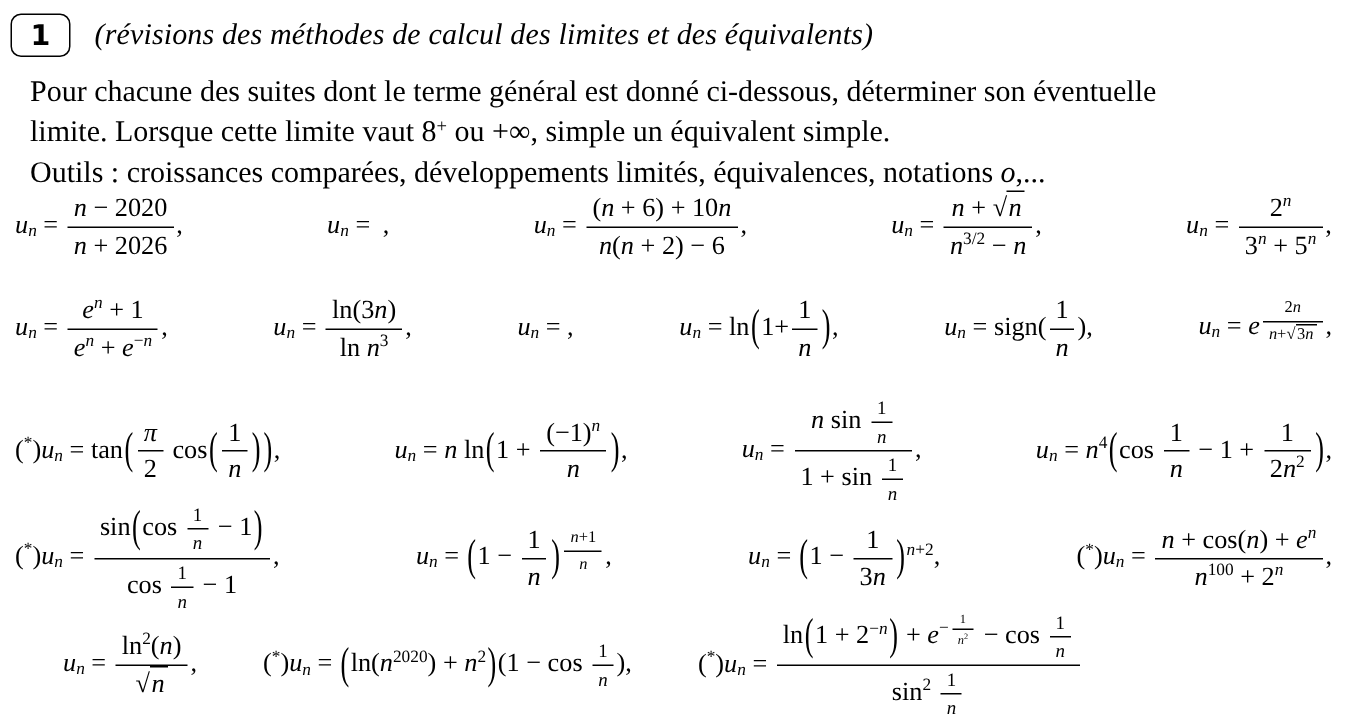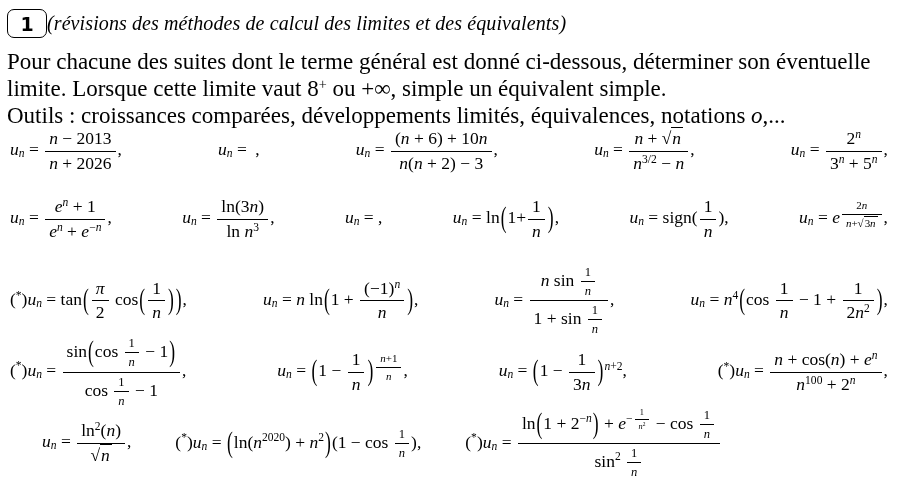--- a/index.html
+++ b/index.html
@@ -10,23 +10,23 @@
   }
   
   .header{display:flex;align-items:center;margin:2px 0 10px 1px;}
   .numbox{
     display:inline-flex;align-items:center;justify-content:center;
     border:1.7px solid #000;border-radius:7px;
     min-width:24px;height:27px;padding:0 7px;
     font-family:"DejaVu Sans","Liberation Sans",sans-serif;
     font-weight:bold;font-size:19px;
   }
-  .title{font-style:italic;font-size:20px;margin-left:0;letter-spacing:0.1px;}
+  .title{font-style:italic;font-size:20px;margin-left:16px;letter-spacing:0.1px;}
   
-  .intro{font-size:23px;line-height:27px;margin-left:1px;}
+  .intro{font-size:20px;line-height:27px;margin-left:14px;}
   .iline{white-space:nowrap;}
   .intro sup{font-size:0.62em;vertical-align:0.5em;}
   .it{font-style:italic;}
   
   .mrow{
     display:flex;align-items:baseline;justify-content:space-between;
     margin:0;padding:0 4px;min-height:68px;
   }
   .mrow.r5{justify-content:flex-start;gap:44px;padding-left:36px;min-height:70px;}
   .math{font-size:17.5px;white-space:nowrap;}
@@ -56,23 +56,23 @@
     <span class="title">(révisions des méthodes de calcul des limites et des équivalents)</span>
   </div>
 
   <div class="intro">
     <div class="iline">Pour chacune des suites dont le terme général est donné ci-dessous, déterminer son éventuelle</div>
     <div class="iline"><span>limite. Lorsque cette limite vaut 8</span><sup>+</sup><span> ou +∞, simple un équivalent simple.</span></div>
     <div class="iline"><span>Outils : croissances comparées, développements limités, équivalences, notations </span><span class="it">o</span><span>,...</span></div>
   </div>
 
   <div class="mrow">
-    <span class="math"><span class="v">u</span><sub><span class="v">n</span></sub><span> = </span><span class="frac"><span class="fn"><span class="v">n</span><span> − 2013</span></span><span class="fd"><span class="v">n</span><span> + 2026</span></span></span><span>,</span></span>
+    <span class="math"><span class="v">u</span><sub><span class="v">n</span></sub><span> = </span><span class="frac"><span class="fn"><span class="v">n</span><span> − 2020</span></span><span class="fd"><span class="v">n</span><span> + 2026</span></span></span><span>,</span></span>
     <span class="math"><span class="v">u</span><sub><span class="v">n</span></sub><span> = </span><span class="frac"></span><span>,</span></span>
-    <span class="math"><span class="v">u</span><sub><span class="v">n</span></sub><span> = </span><span class="frac"><span class="fn"><span>(</span><span class="v">n</span><span> + 6) + 10</span><span class="v">n</span></span><span class="fd"><span class="v">n</span><span>(</span><span class="v">n</span><span> + 2) − 3</span></span></span><span>,</span></span>
+    <span class="math"><span class="v">u</span><sub><span class="v">n</span></sub><span> = </span><span class="frac"><span class="fn"><span>(</span><span class="v">n</span><span> + 6) + 10</span><span class="v">n</span></span><span class="fd"><span class="v">n</span><span>(</span><span class="v">n</span><span> + 2) − 6</span></span></span><span>,</span></span>
     <span class="math"><span class="v">u</span><sub><span class="v">n</span></sub><span> = </span><span class="frac"><span class="fn"><span class="v">n</span><span> + </span><span class="sqrt"><span class="rad">√</span><span class="rbar"><span class="v">n</span></span></span></span><span class="fd"><span class="v">n</span><sup><span>3/2</span></sup><span> − </span><span class="v">n</span></span></span><span>,</span></span>
     <span class="math"><span class="v">u</span><sub><span class="v">n</span></sub><span> = </span><span class="frac"><span class="fn"><span>2</span><sup><span class="v">n</span></sup></span><span class="fd"><span>3</span><sup><span class="v">n</span></sup><span> + 5</span><sup><span class="v">n</span></sup></span></span><span>,</span></span>
   </div>
 
   <div class="mrow">
     <span class="math"><span class="v">u</span><sub><span class="v">n</span></sub><span> = </span><span class="frac"><span class="fn"><span class="v">e</span><sup><span class="v">n</span></sup><span> + 1</span></span><span class="fd"><span class="v">e</span><sup><span class="v">n</span></sup><span> + </span><span class="v">e</span><sup><span>−</span><span class="v">n</span></sup></span></span><span>,</span></span>
     <span class="math"><span class="v">u</span><sub><span class="v">n</span></sub><span> = </span><span class="frac"><span class="fn"><span class="rm"><span class="v">ln</span></span><span>(3</span><span class="v">n</span><span>)</span></span><span class="fd"><span class="rm"><span class="v">ln</span></span><span> </span><span class="v">n</span><sup><span>3</span></sup></span></span><span>,</span></span>
     <span class="math"><span class="v">u</span><sub><span class="v">n</span></sub><span> = </span><span>,</span></span>
     <span class="math"><span class="v">u</span><sub><span class="v">n</span></sub><span> = </span><span class="rm"><span class="v">ln</span></span><span class="bigp">(</span><span>1+</span><span class="frac"><span class="fn"><span>1</span></span><span class="fd"><span class="v">n</span></span></span><span class="bigp">)</span><span>,</span></span>
     <span class="math"><span class="v">u</span><sub><span class="v">n</span></sub><span> = </span><span class="rm"><span class="v">sign</span></span><span>(</span><span class="frac"><span class="fn"><span>1</span></span><span class="fd"><span class="v">n</span></span></span><span>),</span></span>

